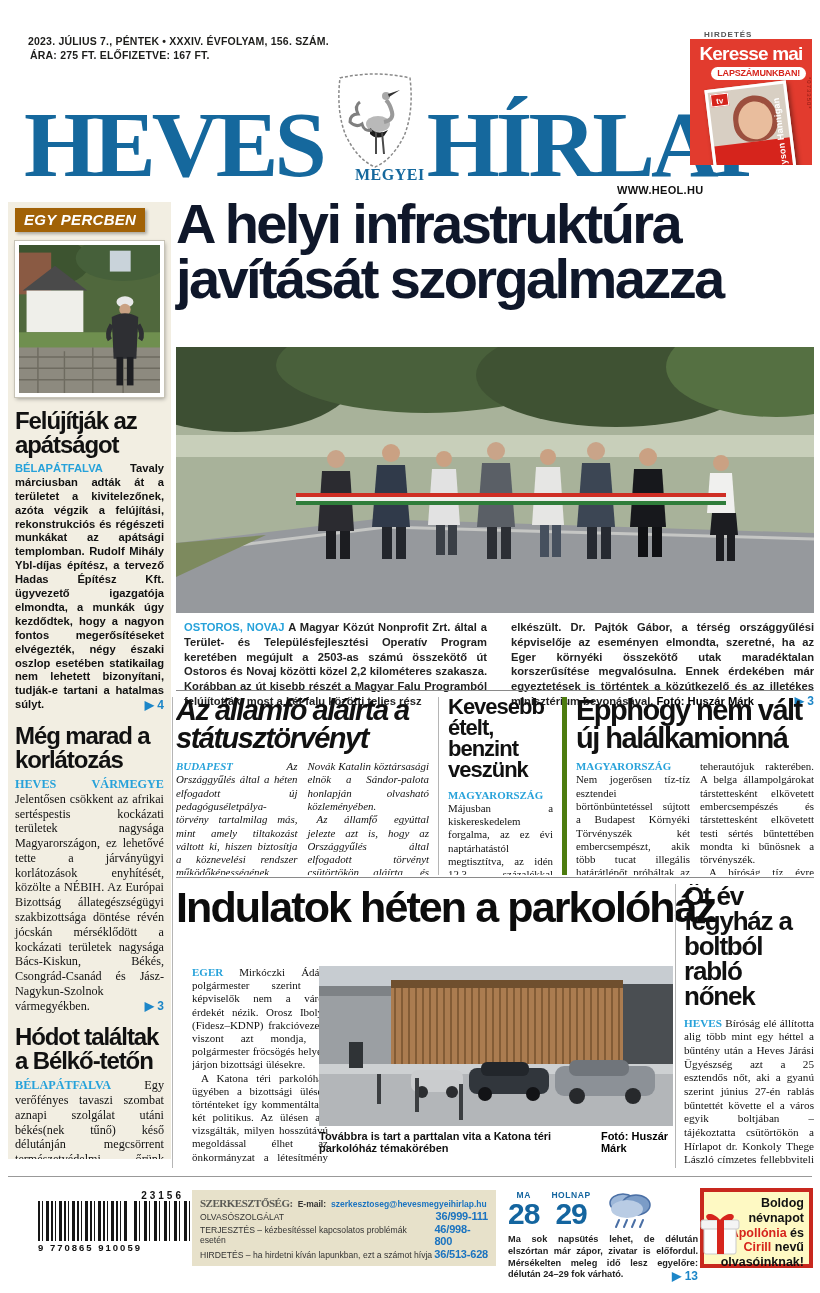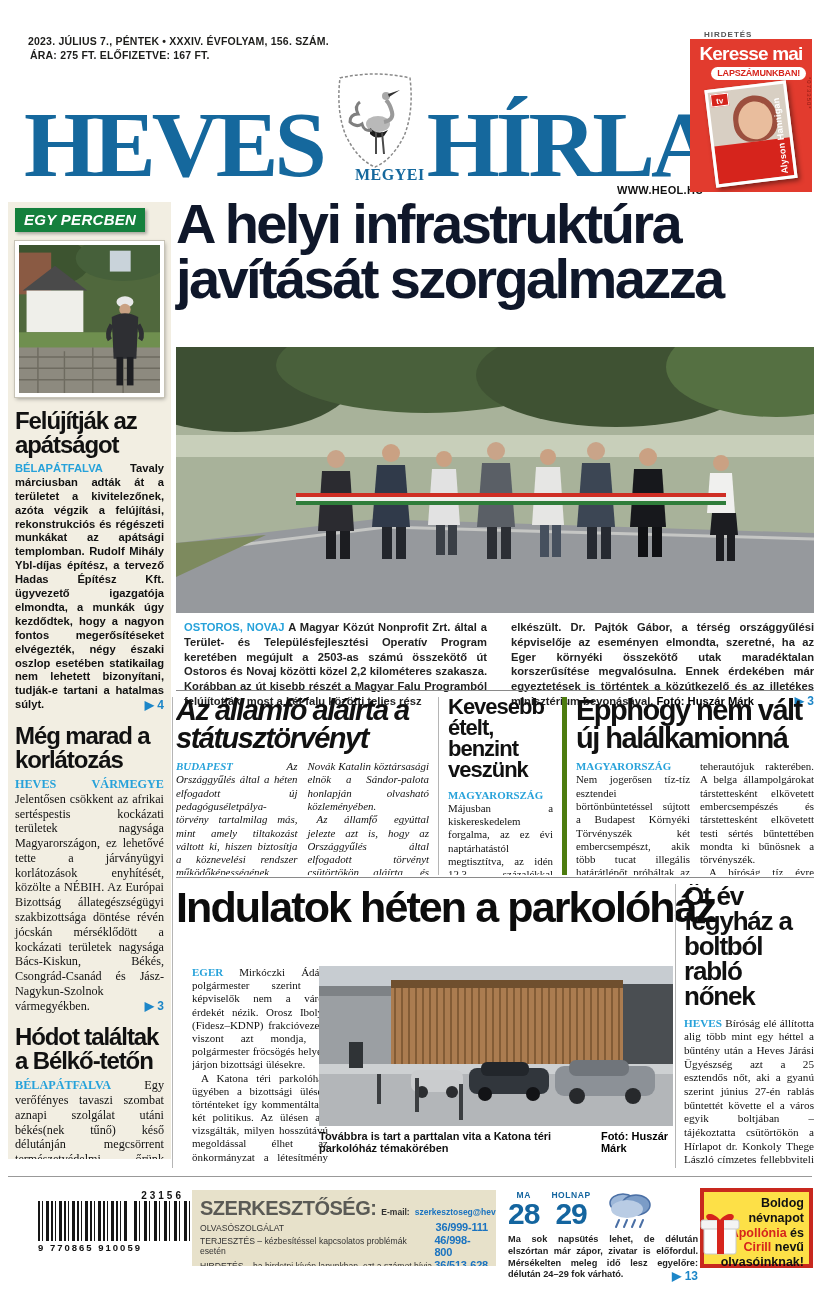--- a/index.html
+++ b/index.html
@@ -13,38 +13,38 @@
   .priceline { left:30px; top:49px; font-size:10.5px; font-weight:700; color:#1d1d1b; letter-spacing:.2px; }
   .masthead { left:24px; top:58px; height:126px; display:flex; align-items:flex-end; color:#15689d; }
   .mh-word { font-family:"Liberation Serif", serif; font-weight:700; font-size:94px; line-height:.84; letter-spacing:-4px; }
   .crest-block { width:100px; display:flex; flex-direction:column; align-items:center; margin:0 2px; }
   .crest-block svg { width:82px; height:98px; }
   .megyei { font-family:"Liberation Serif", serif; font-weight:700; font-size:16px; letter-spacing:.5px; margin-top:-4px; align-self:flex-end; }
   .website { left:617px; top:184px; font-size:11px; font-weight:700; color:#111; letter-spacing:.3px; }
 
   
   .ad-label { left:694px; top:30px; font-size:8px; color:#555; letter-spacing:1px; font-weight:700;padding-left:10px; }
-  .ad-box { left:690px; top:39px; width:122px; height:153px; background:#e23b2e; padding:4px 6px; overflow:hidden; }
+  .ad-box { left:690px; top:39px; width:122px; height:126px; background:#e23b2e; padding:4px 6px; overflow:hidden; }
   .ad-title { font-size:19px; color:#fff; font-weight:700; letter-spacing:-.8px; text-align:center; }
   .ad-badge { background:#fff; color:#d6241c; font-size:9px; font-weight:700; padding:1px 6px 2px; border-radius:8px;
               width:max-content; margin:2px 0 0 auto; letter-spacing:-.2px; }
   .mag-card { width:82px; height:98px; margin:5px auto 0; transform:rotate(-7deg); background:#d8cfc3;
               border:3px solid #fff; box-shadow:2px 3px 5px rgba(0,0,0,.45); position:relative; overflow:hidden; }
   .tv-logo { position:absolute; top:2px; left:2px; width:18px; height:13px; background:#d6241c; color:#fff;
              font-size:8px; font-weight:700; text-align:center; line-height:13px; border:1px solid #fff; }
   .mag-hair { position:absolute; left:22px; top:8px; width:44px; height:46px; border-radius:50% 50% 40% 40%; background:#9c4f3e; }
   .mag-face { position:absolute; left:27px; top:14px; width:34px; height:38px; border-radius:50%; background:#e9bd9d; }
   .mag-band { position:absolute; left:0; bottom:0; width:100%; height:38px; background:#d6241c; }
   .mag-name { position:absolute; right:4px; bottom:2px; writing-mode:vertical-rl; transform:rotate(180deg);
               color:#fff; font-weight:700; font-size:9px; line-height:1.05; letter-spacing:.2px; }
   .ad-code { position:absolute; right:0; top:38px; writing-mode:vertical-rl; font-size:6px; color:#8e1a12; letter-spacing:1px; }
 
   
   .sidebar { left:8px; top:202px; width:163px; height:957px; background:#f2eee2; padding:6px 7px; overflow:hidden; }
-  .banner { background:#15803d; color:#fff; font-weight:700; font-style:italic; font-size:15px;
+  .banner { background:#a16207; color:#fff; font-weight:700; font-style:italic; font-size:15px;
             padding:3px 9px 4px; width:max-content; box-shadow:2px 2px 3px rgba(0,0,0,.3); letter-spacing:.3px; }
   .side-photo { margin-top:9px; height:156px; border:4px solid #fff; outline:1px solid #c7c3b6;
                 box-shadow:1px 2px 4px rgba(0,0,0,.35); position:relative; overflow:hidden; }
   .side-photo svg { display:block; width:100%; height:100%; }
   .side-head { font-size:24px; line-height:.98; letter-spacing:-1.1px; font-weight:700; margin:12px 0 6px; }
   .tag { color:#27a2da; font-weight:700; }
   .sans-body { font-size:11.2px; font-weight:700; line-height:1.24; text-align:justify; }
   .serif-body { font-family:"Liberation Serif", serif; font-size:12.2px; line-height:1.21; text-align:justify; }
   .page-link { color:#1d86c8; font-weight:700; float:right; font-style:normal; font-family:"Liberation Sans",sans-serif; font-size:12px; }
 
@@ -92,35 +92,35 @@
   .barcode { left:38px; top:1190px; width:152px; height:64px; }
   .code-top { position:absolute; right:6px; top:0; font-size:10px; font-weight:700; letter-spacing:3px; }
   .bars1 { position:absolute; left:0; top:11px; width:90px; height:40px;
            background:repeating-linear-gradient(90deg,#161616 0 2px,#fff 2px 4px,#161616 4px 5px,#fff 5px 8px,#161616 8px 11px,#fff 11px 13px); }
   .bars2 { position:absolute; left:96px; top:11px; width:56px; height:40px;
            background:repeating-linear-gradient(90deg,#161616 0 3px,#fff 3px 5px,#161616 5px 6px,#fff 6px 10px); }
   .code-bottom { position:absolute; left:0; top:52px; font-size:9.5px; font-weight:700; letter-spacing:2px; }
 
   .editorial { left:192px; top:1190px; width:304px; height:76px; background:#e7e1ca; padding:7px 8px; overflow:hidden; }
   .ed-top { display:flex; align-items:baseline; gap:5px; white-space:nowrap; }
-  .ed-title { font-size:20px; color:#5a5a55; font-weight:700; letter-spacing:-.5px; }
+  .ed-title { font-size:11px; color:#5a5a55; font-weight:700; letter-spacing:-.5px;font-family:Liberation Serif, serif; }
   .ed-email-label { font-size:8.5px; font-weight:700; color:#333; }
   .ed-email { font-size:8.5px; font-weight:700; color:#1a73c0; }
   .ed-row { display:flex; justify-content:space-between; align-items:baseline; margin-top:1px; }
   .ed-row .lbl { font-size:8.6px; color:#333; }
   .ed-row .tel { font-size:11px; color:#1a73c0; font-weight:700; letter-spacing:-.2px; }
 
   .weather { left:508px; top:1190px; width:190px; }
   .w-row { display:flex; align-items:flex-start; gap:12px; }
   .w-block { text-align:center; }
   .w-label { font-size:8.5px; color:#14659f; font-weight:700; letter-spacing:.6px; }
   .w-temp { font-size:30px; color:#14659f; font-weight:700; line-height:.95; letter-spacing:-1px; }
   .w-text { margin-top:4px; font-size:9.2px; font-weight:700; color:#222; line-height:1.28; text-align:justify; }
 
-  .nameday { left:700px; top:1188px; width:113px; height:80px; border:4px solid #c8281e; background:#fde047;
+  .nameday { left:700px; top:1188px; width:113px; height:80px; border:4px solid #c8281e; background:#fef9c3;
              padding:4px 5px 4px 6px; text-align:right; font-weight:700; font-size:12.5px; line-height:1.18; overflow:visible; }
   .nd-red { color:#d6241c; }
   .gift { position:absolute; left:-6px; top:16px; width:44px; height:50px; }
 </style>
 </head>
 <body>
 
 <div class="page">
 
   <div class="abs dateline">2023. JÚLIUS 7., PÉNTEK • XXXIV. ÉVFOLYAM, 156. SZÁM.</div>

